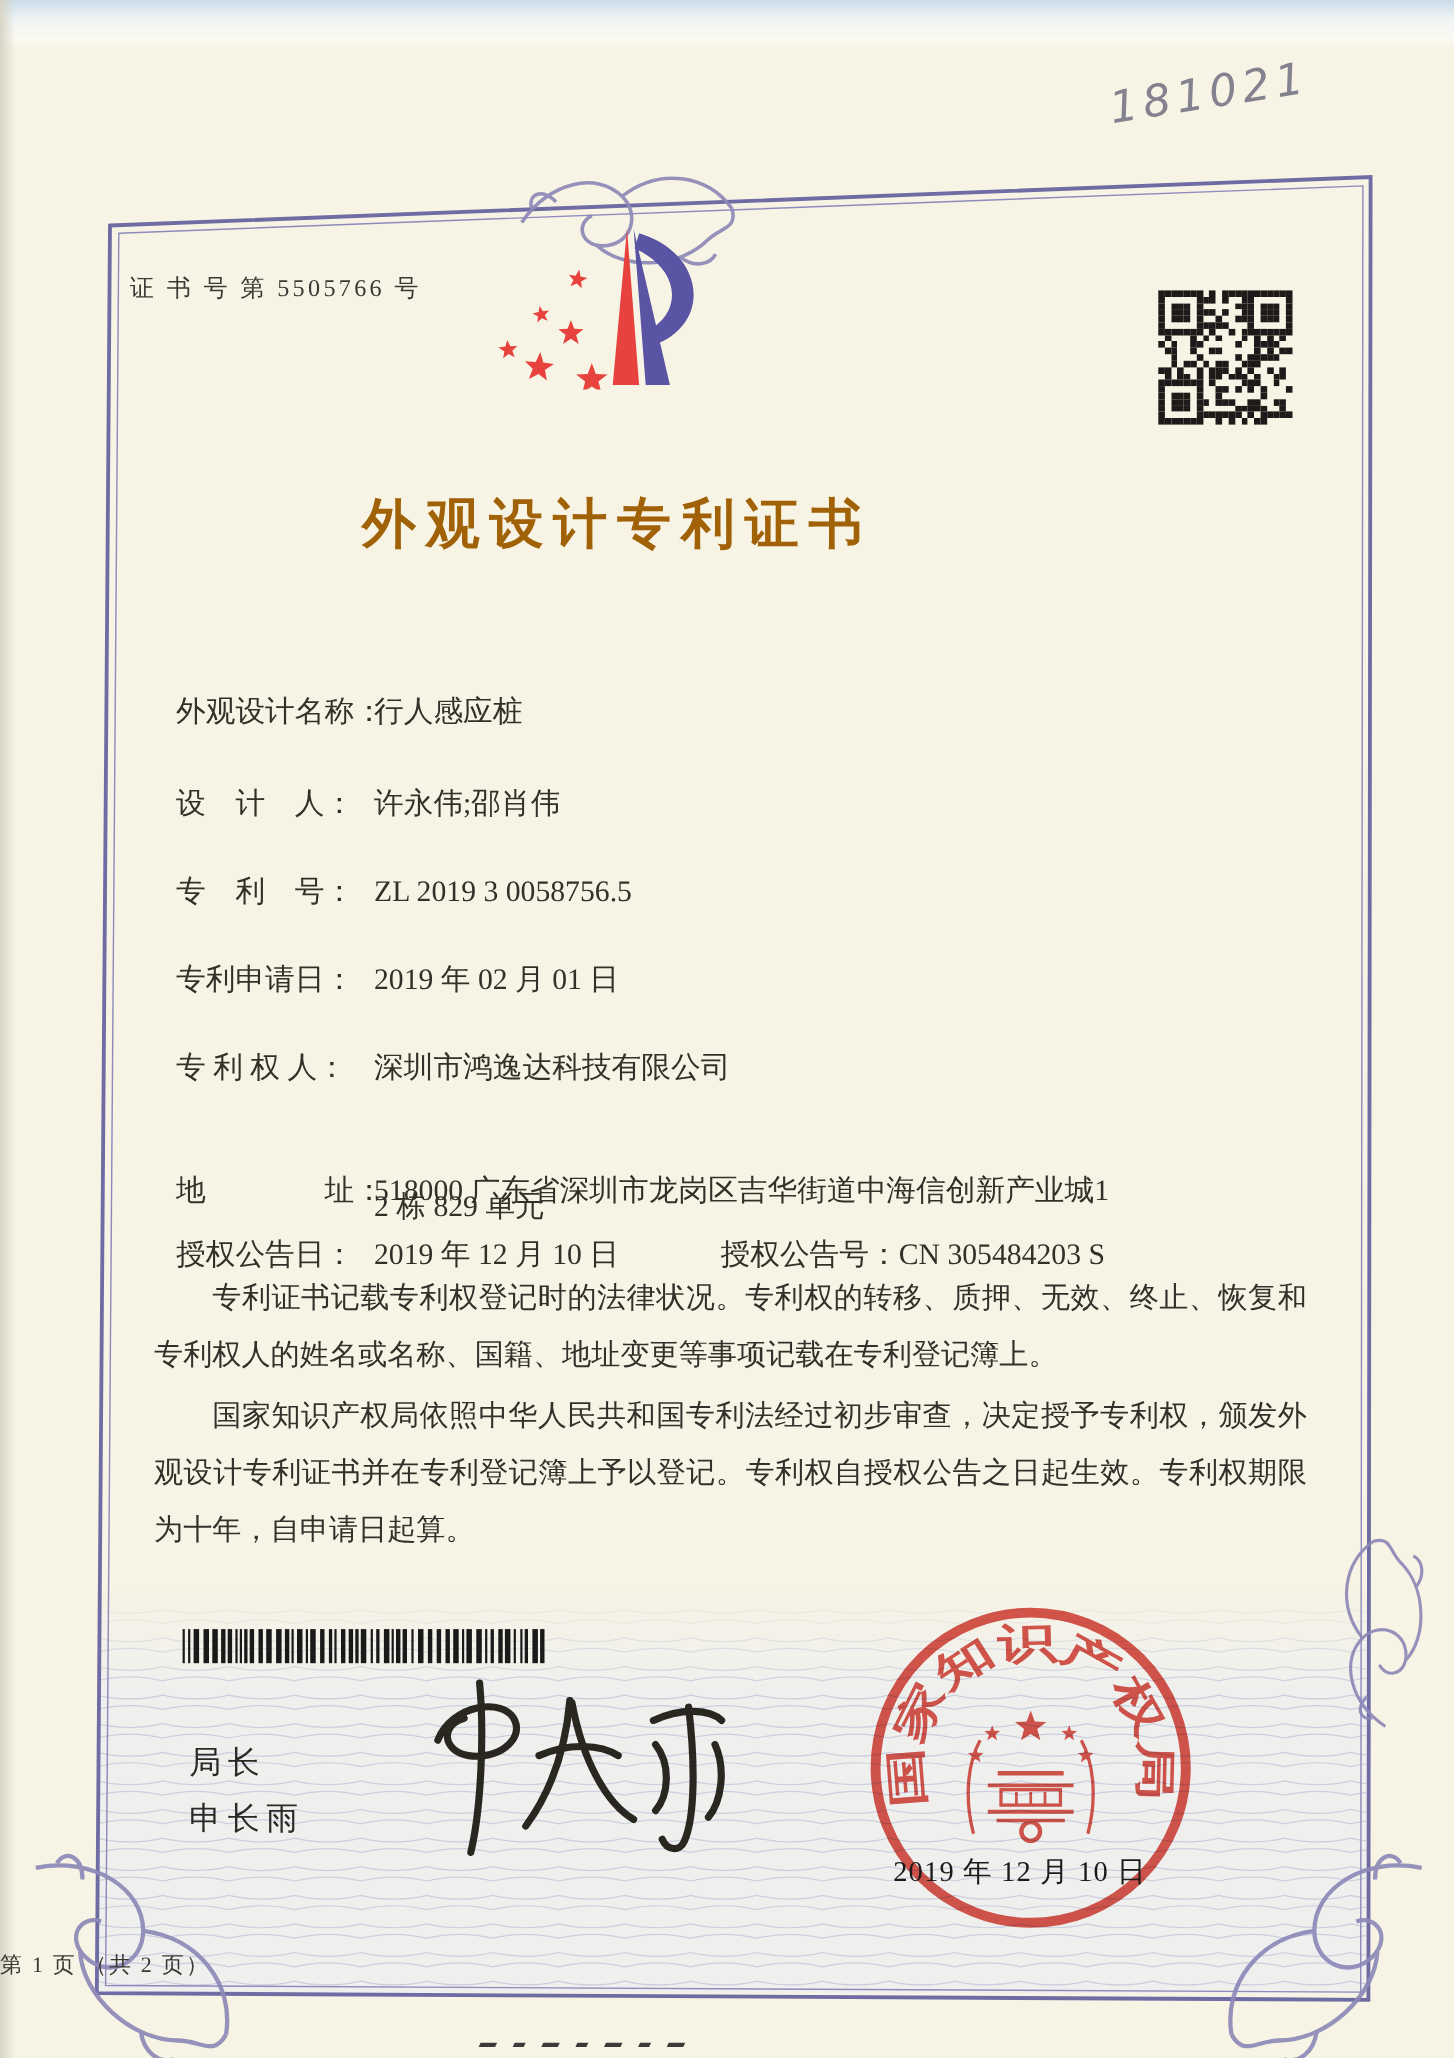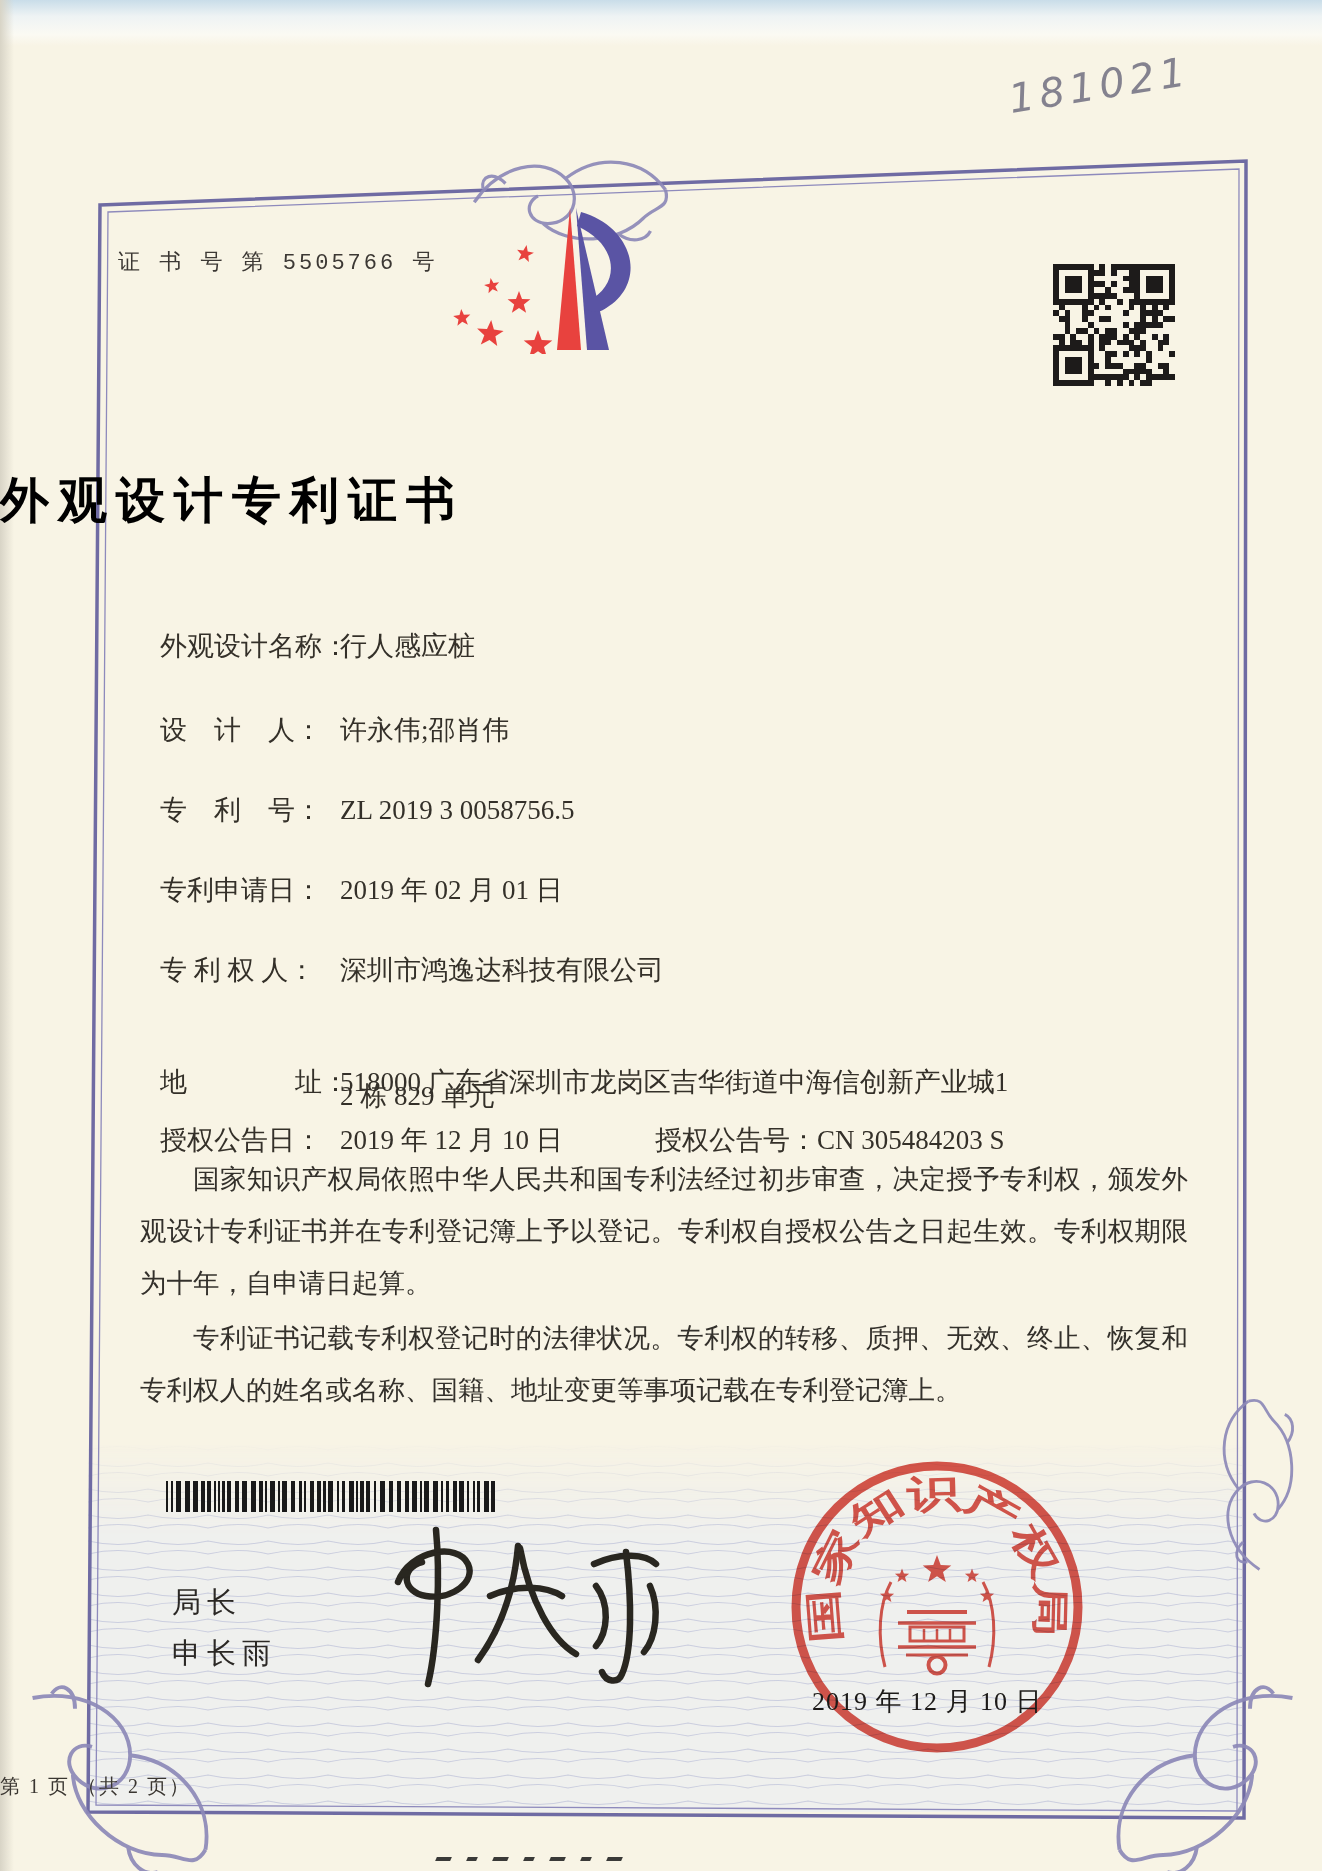--- a/index.html
+++ b/index.html
@@ -4,23 +4,23 @@
 <style>
   html,body{margin:0;padding:0;background:#ffffff;}
   .page{position:relative;width:1322px;height:1871px;background:#f8f4e5;overflow:hidden;
         font-family:"Liberation Serif","DejaVu Serif",serif;color:#2e2b28;}
   .scan-top{position:absolute;top:0;left:0;width:100%;height:46px;
         background:linear-gradient(180deg,#c9dde9 0%,#eef3f4 35%,#fbfaf3 75%,#f8f4e5 100%);}
   .scan-left{position:absolute;top:0;left:0;width:14px;height:100%;
         background:linear-gradient(90deg,#d8d4c6,rgba(248,244,229,0));}
   .hand{position:absolute;left:1008px;top:62px;font-size:40px;color:#84828f;font-style:italic;
         letter-spacing:5px;transform:rotate(-9deg);font-family:"DejaVu Sans",sans-serif;z-index:3;}
-  .certno{position:absolute;left:118px;top:247px;font-size:22px;letter-spacing:3px;color:#3c3834;z-index:3;white-space:pre;font-family:Liberation Mono, monospace;}
-  .title{position:absolute;left:0;top:444px;width:1122px;font-size:49px;
-        font-weight:700;letter-spacing:9px;color:#000000;z-index:3;white-space:nowrap;margin-top:24px;}
+  .certno{position:absolute;left:118px;top:247px;font-size:22px;letter-spacing:3px;color:#3c3834;z-index:3;white-space:pre;}
+  .title{position:absolute;left:0;top:444px;width:1122px;text-align:center;font-size:49px;
+        font-weight:700;letter-spacing:9px;color:#a16207;z-index:3;white-space:nowrap;}
   .row{position:absolute;left:160px;white-space:nowrap;font-size:27px;color:#343029;z-index:3;}
   .lbl{display:inline-block;width:180px;white-space:pre;}
   .addr2{position:absolute;left:340px;top:1078px;font-size:27px;color:#343029;z-index:3;white-space:nowrap;}
   .pair2{position:absolute;left:495px;top:0;white-space:nowrap;}
   .paras{position:absolute;left:140px;top:1153px;width:1048px;font-size:26.5px;line-height:52px;
         text-align:justify;color:#33302b;z-index:3;}
   .paras p{margin:0;text-indent:2em;}
   .paras p + p{margin-top:3px;}
   .waves{position:absolute;left:88px;top:1440px;z-index:1;
         -webkit-mask-image:linear-gradient(180deg,transparent 0,#000 95px);
@@ -588,22 +588,22 @@
   <div class="addr2">2 栋 829 单元</div>
 
   <div class="row" style="top:1122px">
     <span class="lbl">授权公告日：</span><span class="val">2019 年 12 月 10 日</span>
     <span class="pair2">
       <span>授权公告号：</span><span>CN 305484203 S</span>
     </span>
   </div>
 
   <div class="paras">
+    <p>专利证书记载专利权登记时的法律状况。专利权的转移、质押、无效、终止、恢复和专利权人的姓名或名称、国籍、地址变更等事项记载在专利登记簿上。</p>
     <p>国家知识产权局依照中华人民共和国专利法经过初步审查，决定授予专利权，颁发外观设计专利证书并在专利登记簿上予以登记。专利权自授权公告之日起生效。专利权期限为十年，自申请日起算。</p>
-    <p>专利证书记载专利权登记时的法律状况。专利权的转移、质押、无效、终止、恢复和专利权人的姓名或名称、国籍、地址变更等事项记载在专利登记簿上。</p>
   </div>
 
   <div class="barcode" id="barcode">
       <span style="width: 2px; margin-right: 3px;"></span>
       <span style="width: 2px; margin-right: 3px;"></span>
       <span style="width: 5px; margin-right: 4px;"></span>
       <span style="width: 5px; margin-right: 3px;"></span>
       <span style="width: 5px; margin-right: 3px;"></span>
       <span style="width: 4px; margin-right: 2px;"></span>
       <span style="width: 4px; margin-right: 3px;"></span>

